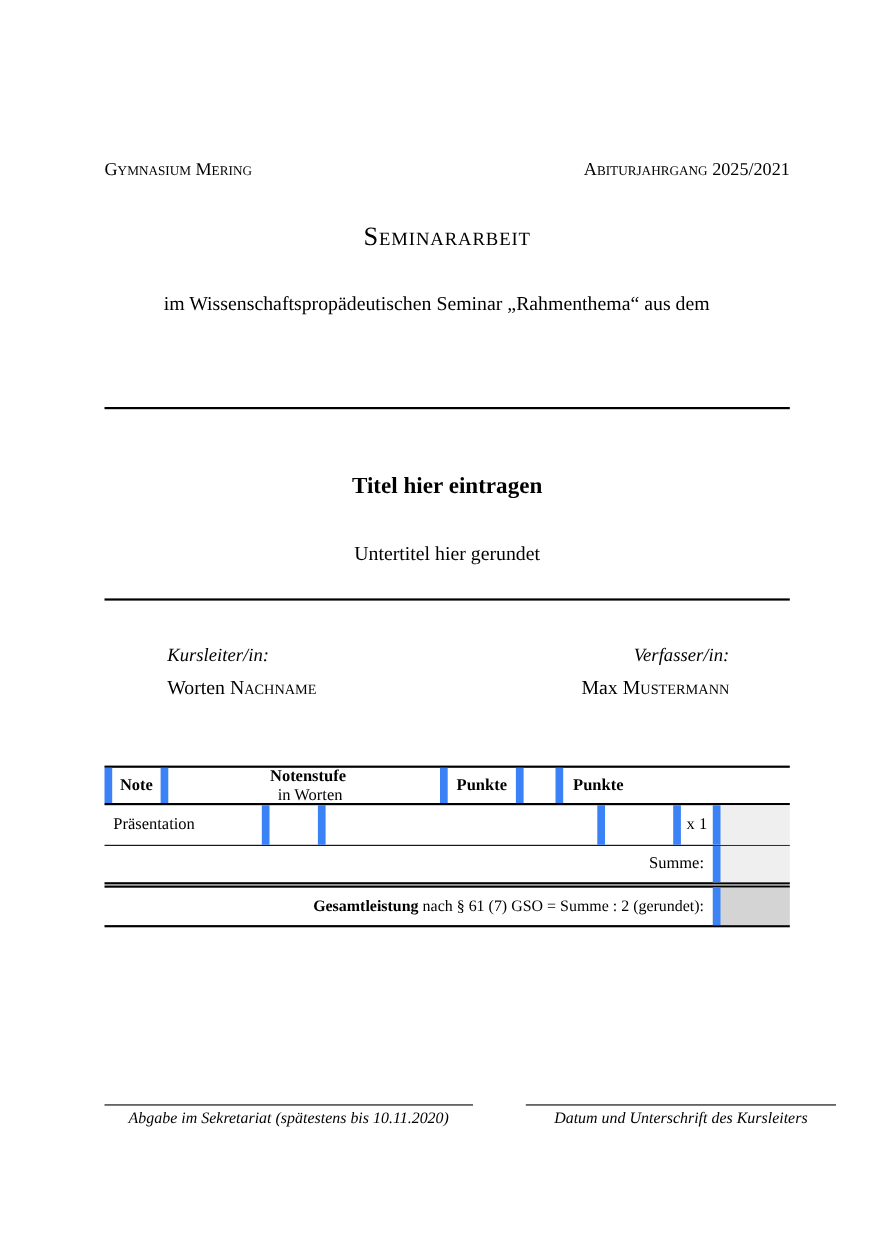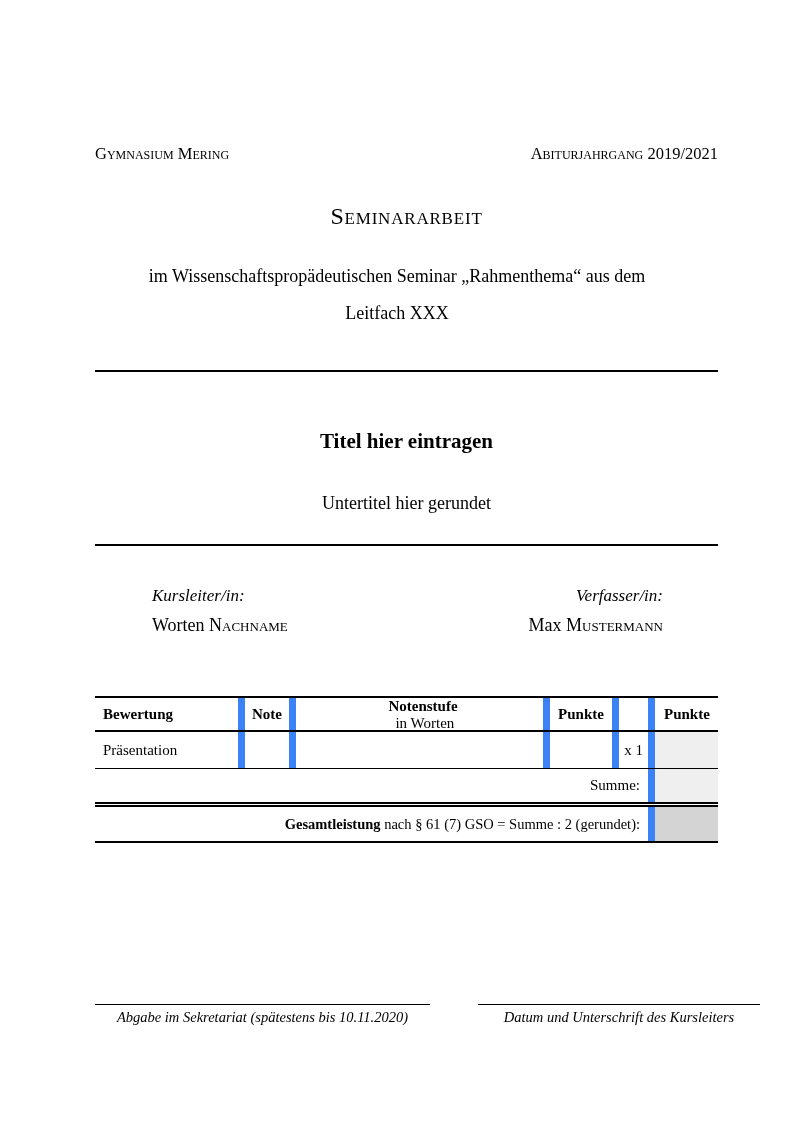--- a/index.html
+++ b/index.html
@@ -92,28 +92,27 @@
   .sig-left { left:95px; width:335px; }
   .sig-right { left:478px; width:282px; }
 </style>
 </head>
 <body>
 
 <div class="page">
 
   <div class="doc-header">
     <span class="sc">Gymnasium Mering</span>
-    <span class="sc">Abiturjahrgang 2019/2021</span>
+    <span class="sc">Abiturjahrgang 2025/2021</span>
   </div>
 
   <div class="doc-type sc">Seminararbeit</div>
 
   <div class="seminar-desc">
     <div>im Wissenschaftspropädeutischen Seminar „Rahmenthema“ aus dem</div>
-    <div>Leitfach XXX</div>
   </div>
 
   <div class="rule rule-1"></div>
 
   <div class="title-main">Titel hier eintragen</div>
   <div class="title-sub">Untertitel hier gerundet</div>
 
   <div class="rule rule-2"></div>
 
   <div class="persons">
@@ -123,21 +122,20 @@
     </div>
     <div class="person-col right">
       <span class="person-role">Verfasser/in:</span>
       <span class="person-name"><span class="ws">Max </span><span class="sc">Mustermann</span></span>
     </div>
   </div>
 
   <div class="gtable">
 
     <div class="grow grow-header">
-      <div class="gcell c-label">Bewertung</div>
       <div class="gcell c-note vline">Note</div>
       <div class="gcell c-words vline">
           <span class="bold">Notenstufe</span>
           <span class="normal-weight ws"> in Worten</span>
         </div>
       <div class="gcell c-punkte vline">Punkte</div>
       <div class="gcell c-mult vline"></div>
       <div class="gcell c-result vline">
           <span style="padding-left:9px;">Punkte</span>
         </div>

